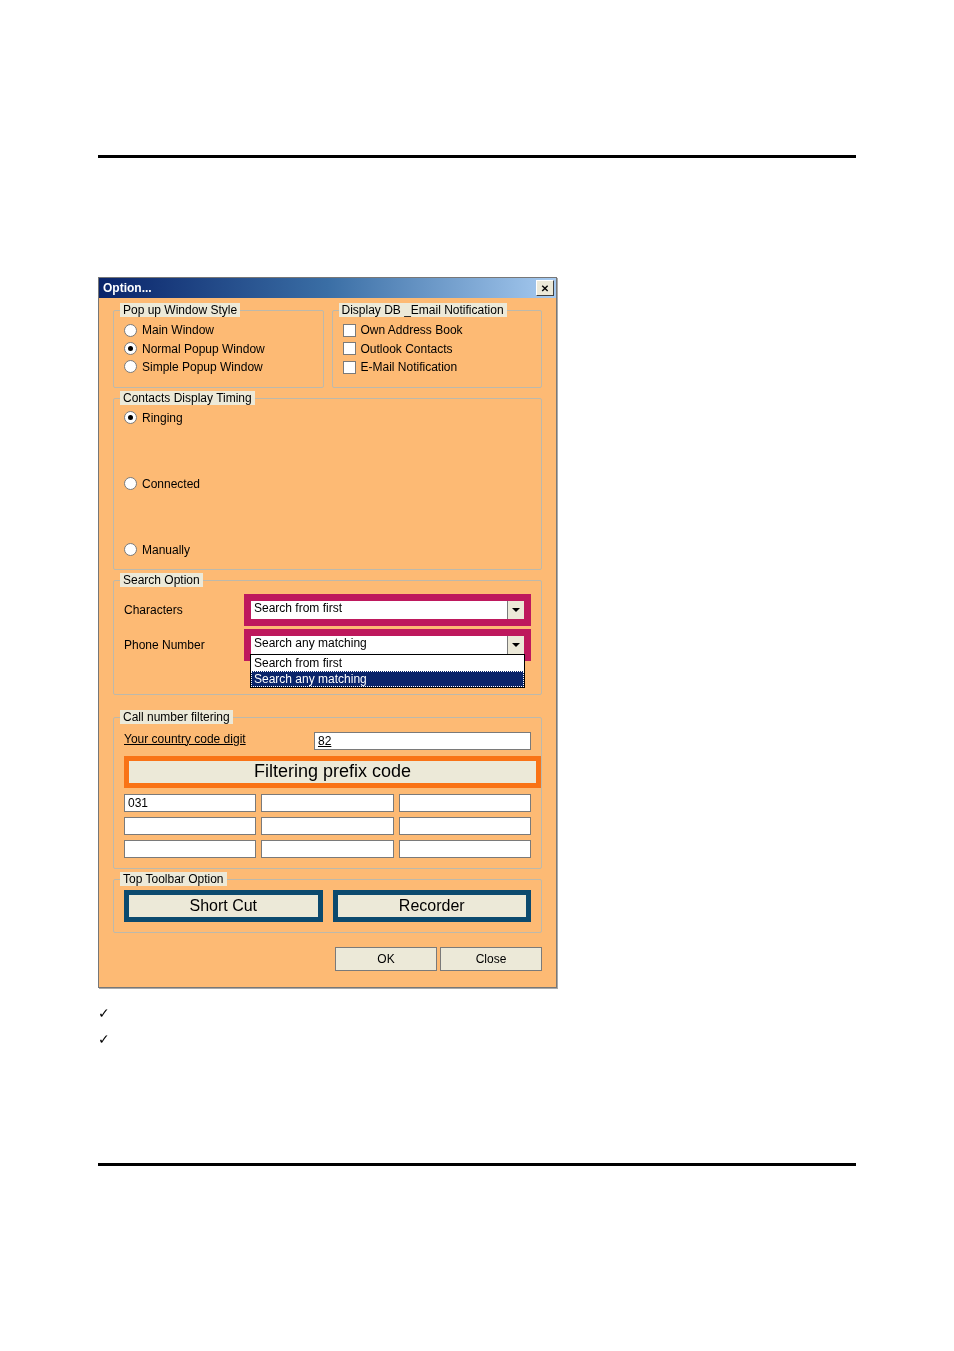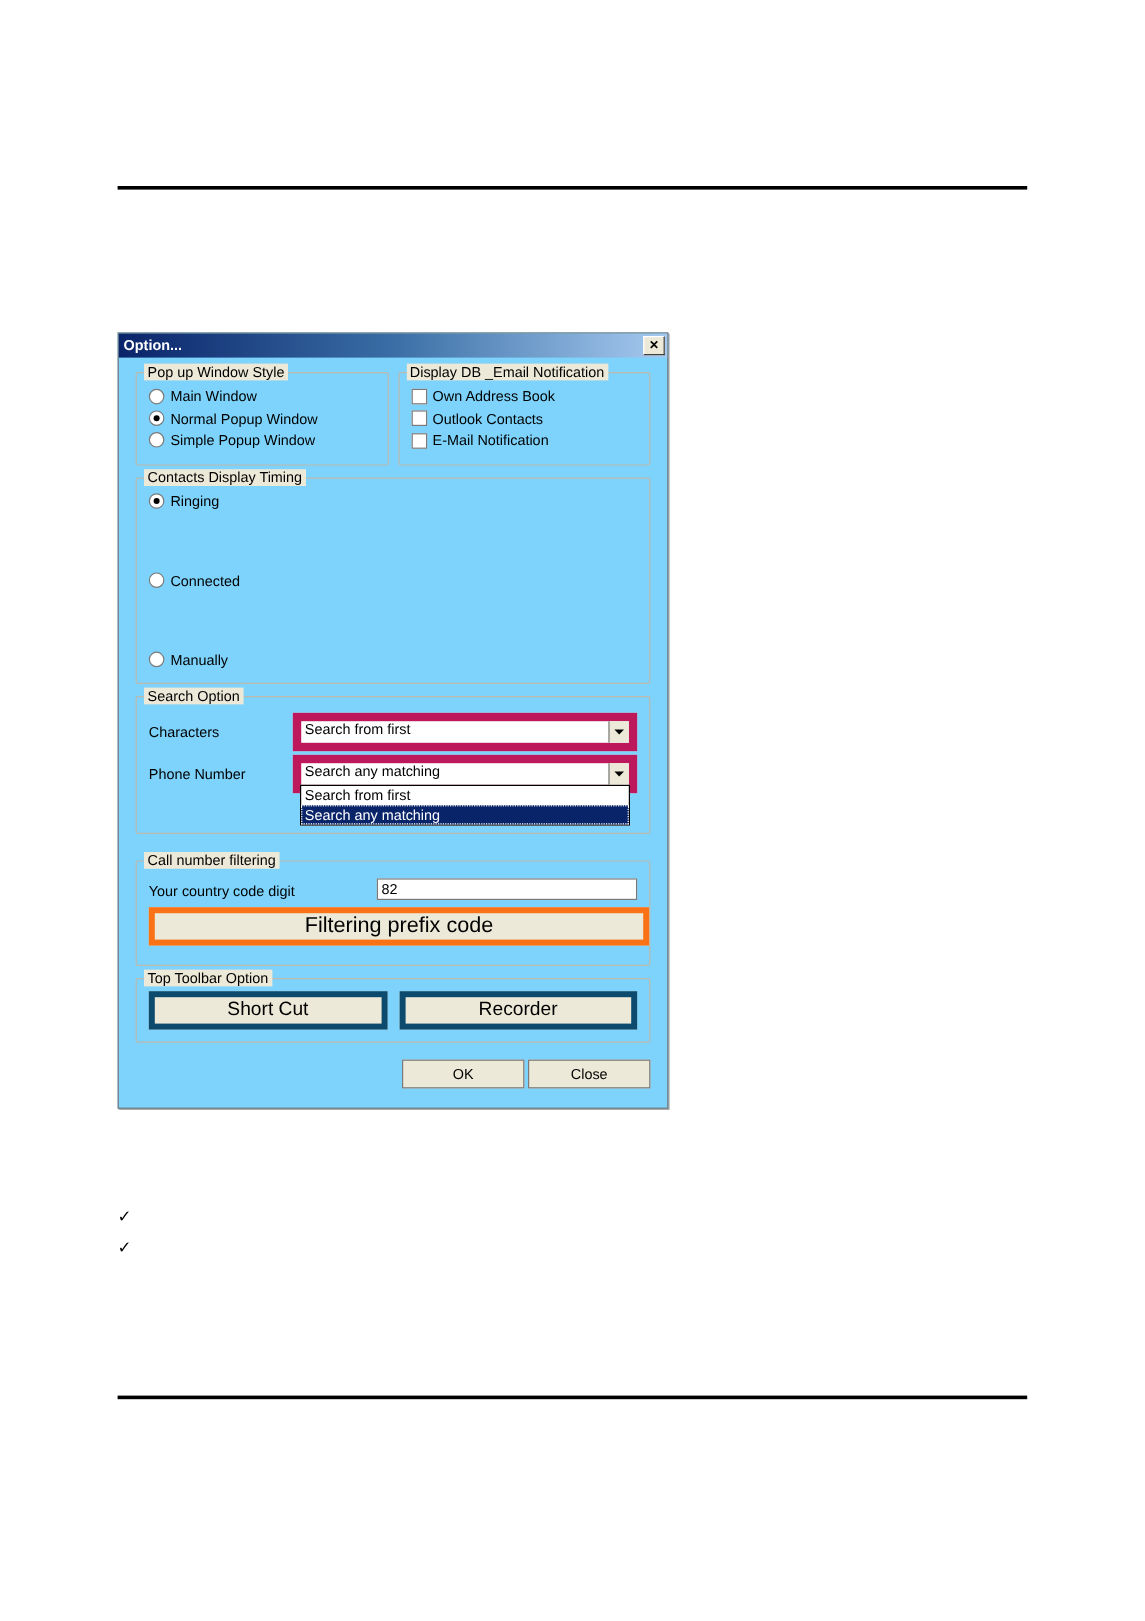--- a/index.html
+++ b/index.html
@@ -27,21 +27,21 @@
   .hr-top { top: 155px; }
   .hr-bottom { top: 1163px; }
 
   
   .dialog {
     position: absolute;
     left: 98px;
     top: 277px;
     width: 457px;
     border: 1px solid #777;
-    background: #7dd3fc;
+    background: #fdba74;
     box-shadow: 1px 1px 0 #aaa;
   }
   .titlebar {
     height: 20px;
     background: linear-gradient(to right, #0a246a, #3a6ea5, #a6caf0);
     display: flex;
     align-items: center;
     justify-content: space-between;
     padding: 0 2px 0 4px;
   }
@@ -209,22 +209,23 @@
     border: 1px dotted #fff;
     padding: 0 2px;
   }
 
   
   .gb-callfilter {
     margin-top: 22px;
   }
   .cf-row {
     display: flex;
-    align-items: flex-end;
+    align-items: flex-start;
     margin: 4px 0;
+    text-decoration: underline;
   }
   .cf-label {
     width: 190px;
   }
   .textbox {
     border: 1px solid #7a7a7a;
     background: #fff;
     height: 18px;
     padding: 0 3px;
     font-size: 12px;
@@ -409,20 +410,31 @@
       <div class="groupbox gb-callfilter">
         <div class="grouptitle">Call number filtering</div>
 
         <div class="cf-row">
           <div class="cf-label">Your country code digit</div>
           <input class="textbox cf-input" value="82" style="">
         </div>
 
         <div class="prefix-btn">Filtering prefix code</div>
 
+        <div class="prefix-grid">
+          <input class="textbox" value="031" style="">
+          <input class="textbox" value="" style="">
+          <input class="textbox" value="" style="">
+          <input class="textbox" value="" style="">
+          <input class="textbox" value="" style="">
+          <input class="textbox" value="" style="">
+          <input class="textbox" value="" style="">
+          <input class="textbox" value="" style="">
+          <input class="textbox" value="" style="">
+        </div>
       </div>
 
       <div class="groupbox">
         <div class="grouptitle">Top Toolbar Option</div>
         <div class="toolbar-row">
           <div class="toolbar-btn">Short Cut</div>
           <div class="toolbar-btn">Recorder</div>
         </div>
       </div>
 

